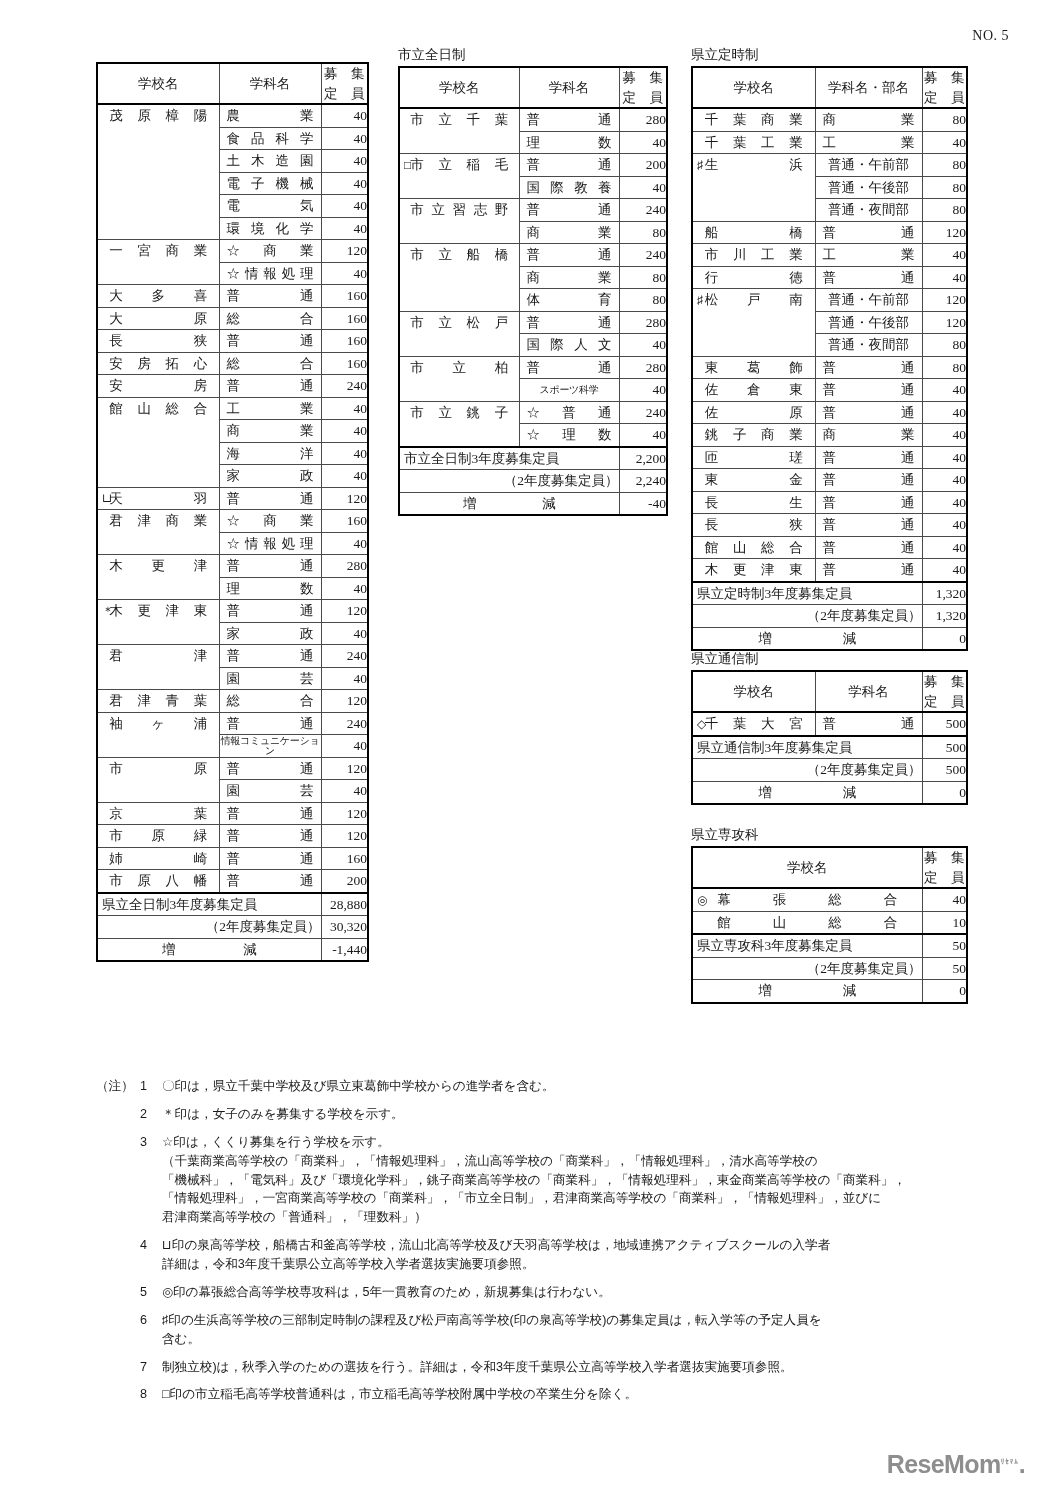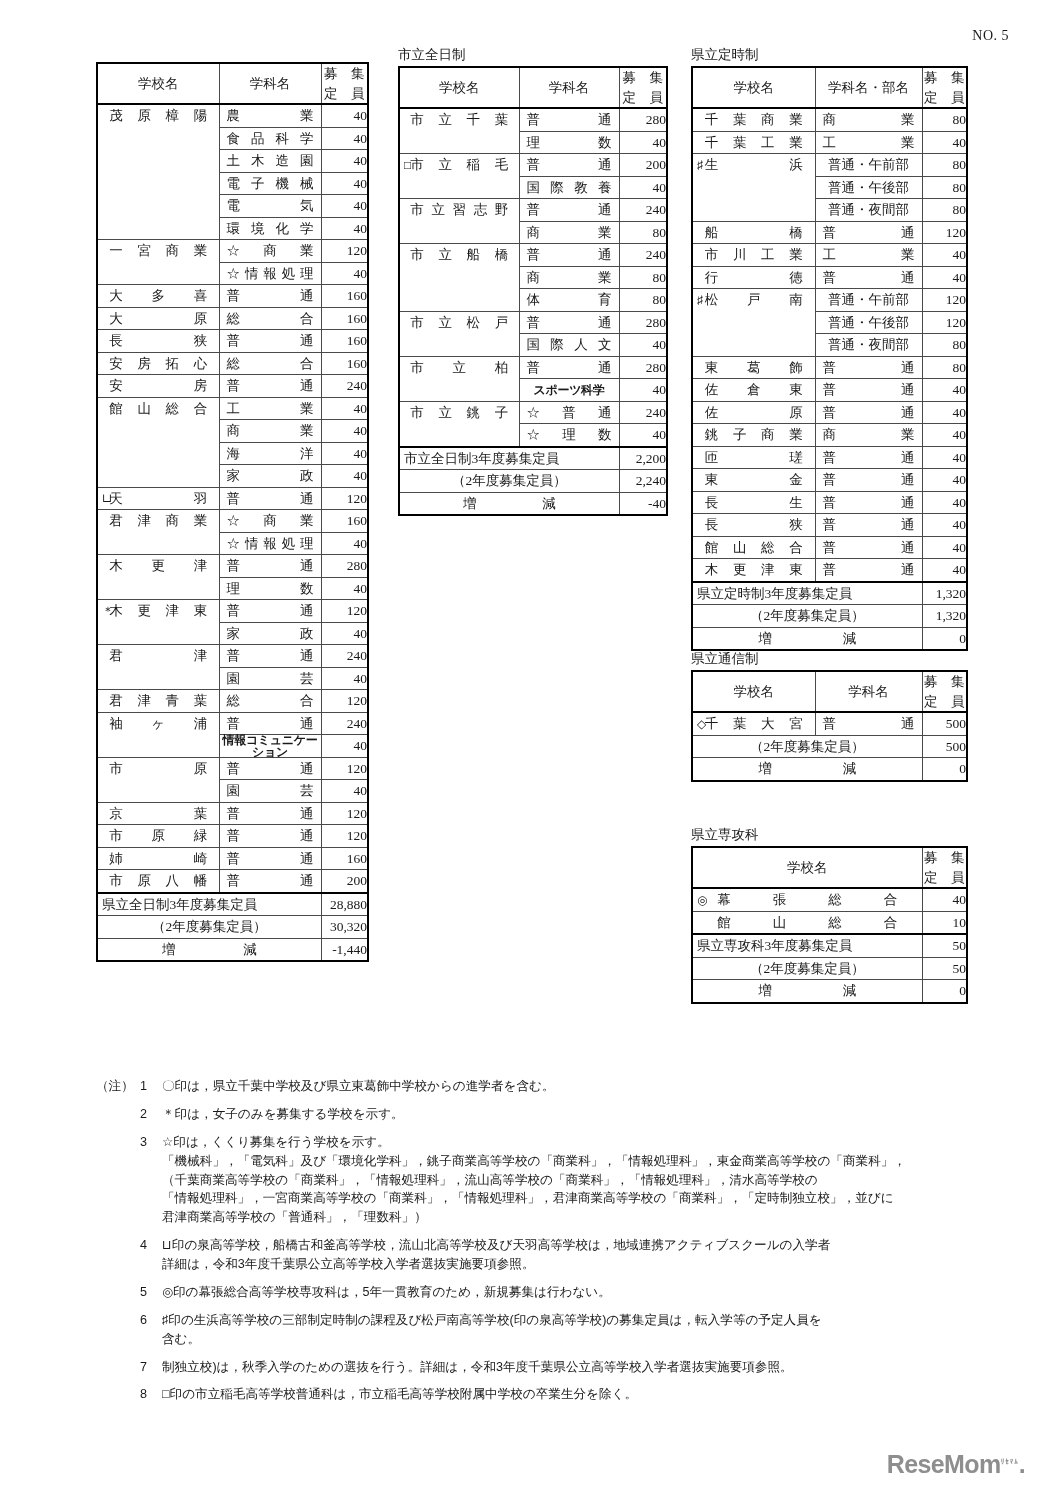--- a/index.html
+++ b/index.html
@@ -71,22 +71,22 @@
     letter-spacing: 0;
   }
   .ctr { text-align: center; }
   .num { text-align: right; padding-right: 6px; font-size: 13.5px; }
   .mark {
     position: absolute;
     left: 4px;
     font-size: 12px;
   }
   .schoolcell { position: relative; text-align:center; }
-  .small-kana { font-size: 12px; letter-spacing: -0.3px; font-weight: bold; }
-  .sumlabel { text-align: center; font-size: 13.5px; }
+  .small-kana { font-size: 10px; letter-spacing: -0.3px; }
+  .sumlabel { text-align: right; font-size: 13.5px; }
   .sumlabel.left { text-align: left; padding-left: 4px; }
 
   
   .notes {
     position: absolute;
     left: 96px;
     top: 1078px;
     width: 880px;
     font-size: 12.6px;
     line-height: 1.42;
@@ -1447,20 +1447,24 @@
           <td>
             <div style="display: flex; align-items: center; height: 21.5px;">
               <span class="just" style="width: 100%;">
                 <span>普</span>
                 <span>通</span>
               </span>
             </div>
           </td>
           <td class="num hl">500</td>
         </tr>
+        <tr class="sumtop">
+          <td colspan="2" class="sumlabel left">県立通信制3年度募集定員</td>
+          <td class="num hl">500</td>
+        </tr>
         <tr>
           <td colspan="2" class="sumlabel">（2年度募集定員）</td>
           <td class="num hl">500</td>
         </tr>
         <tr>
           <td colspan="2" class="sumlabel">
             <div style="display: flex; justify-content: space-around; padding: 0px 30px;">
               <span>増</span>
               <span>減</span>
             </div>
@@ -1547,23 +1551,23 @@
       <div class="note-num">2</div>
       <div class="note-body">
         <p>＊印は，女子のみを募集する学校を示す。</p>
       </div>
     </div>
     <div class="note-row">
       <div class="note-kind"></div>
       <div class="note-num">3</div>
       <div class="note-body">
         <p>☆印は，くくり募集を行う学校を示す。</p>
+        <p>（千葉商業高等学校の「商業科」，「情報処理科」，流山高等学校の「商業科」，「情報処理科」，清水高等学校の</p>
         <p>「機械科」，「電気科」及び「環境化学科」，銚子商業高等学校の「商業科」，「情報処理科」，東金商業高等学校の「商業科」，</p>
-        <p>（千葉商業高等学校の「商業科」，「情報処理科」，流山高等学校の「商業科」，「情報処理科」，清水高等学校の</p>
-        <p>「情報処理科」，一宮商業高等学校の「商業科」，「情報処理科」，君津商業高等学校の「商業科」，「定時制独立校」，並びに</p>
+        <p>「情報処理科」，一宮商業高等学校の「商業科」，「市立全日制」，君津商業高等学校の「商業科」，「情報処理科」，並びに</p>
         <p>君津商業高等学校の「普通科」，「理数科」）</p>
       </div>
     </div>
     <div class="note-row">
       <div class="note-kind"></div>
       <div class="note-num">4</div>
       <div class="note-body">
         <p>⊔印の泉高等学校，船橋古和釜高等学校，流山北高等学校及び天羽高等学校は，地域連携アクティブスクールの入学者</p>
         <p>詳細は，令和3年度千葉県公立高等学校入学者選抜実施要項参照。</p>
       </div>

